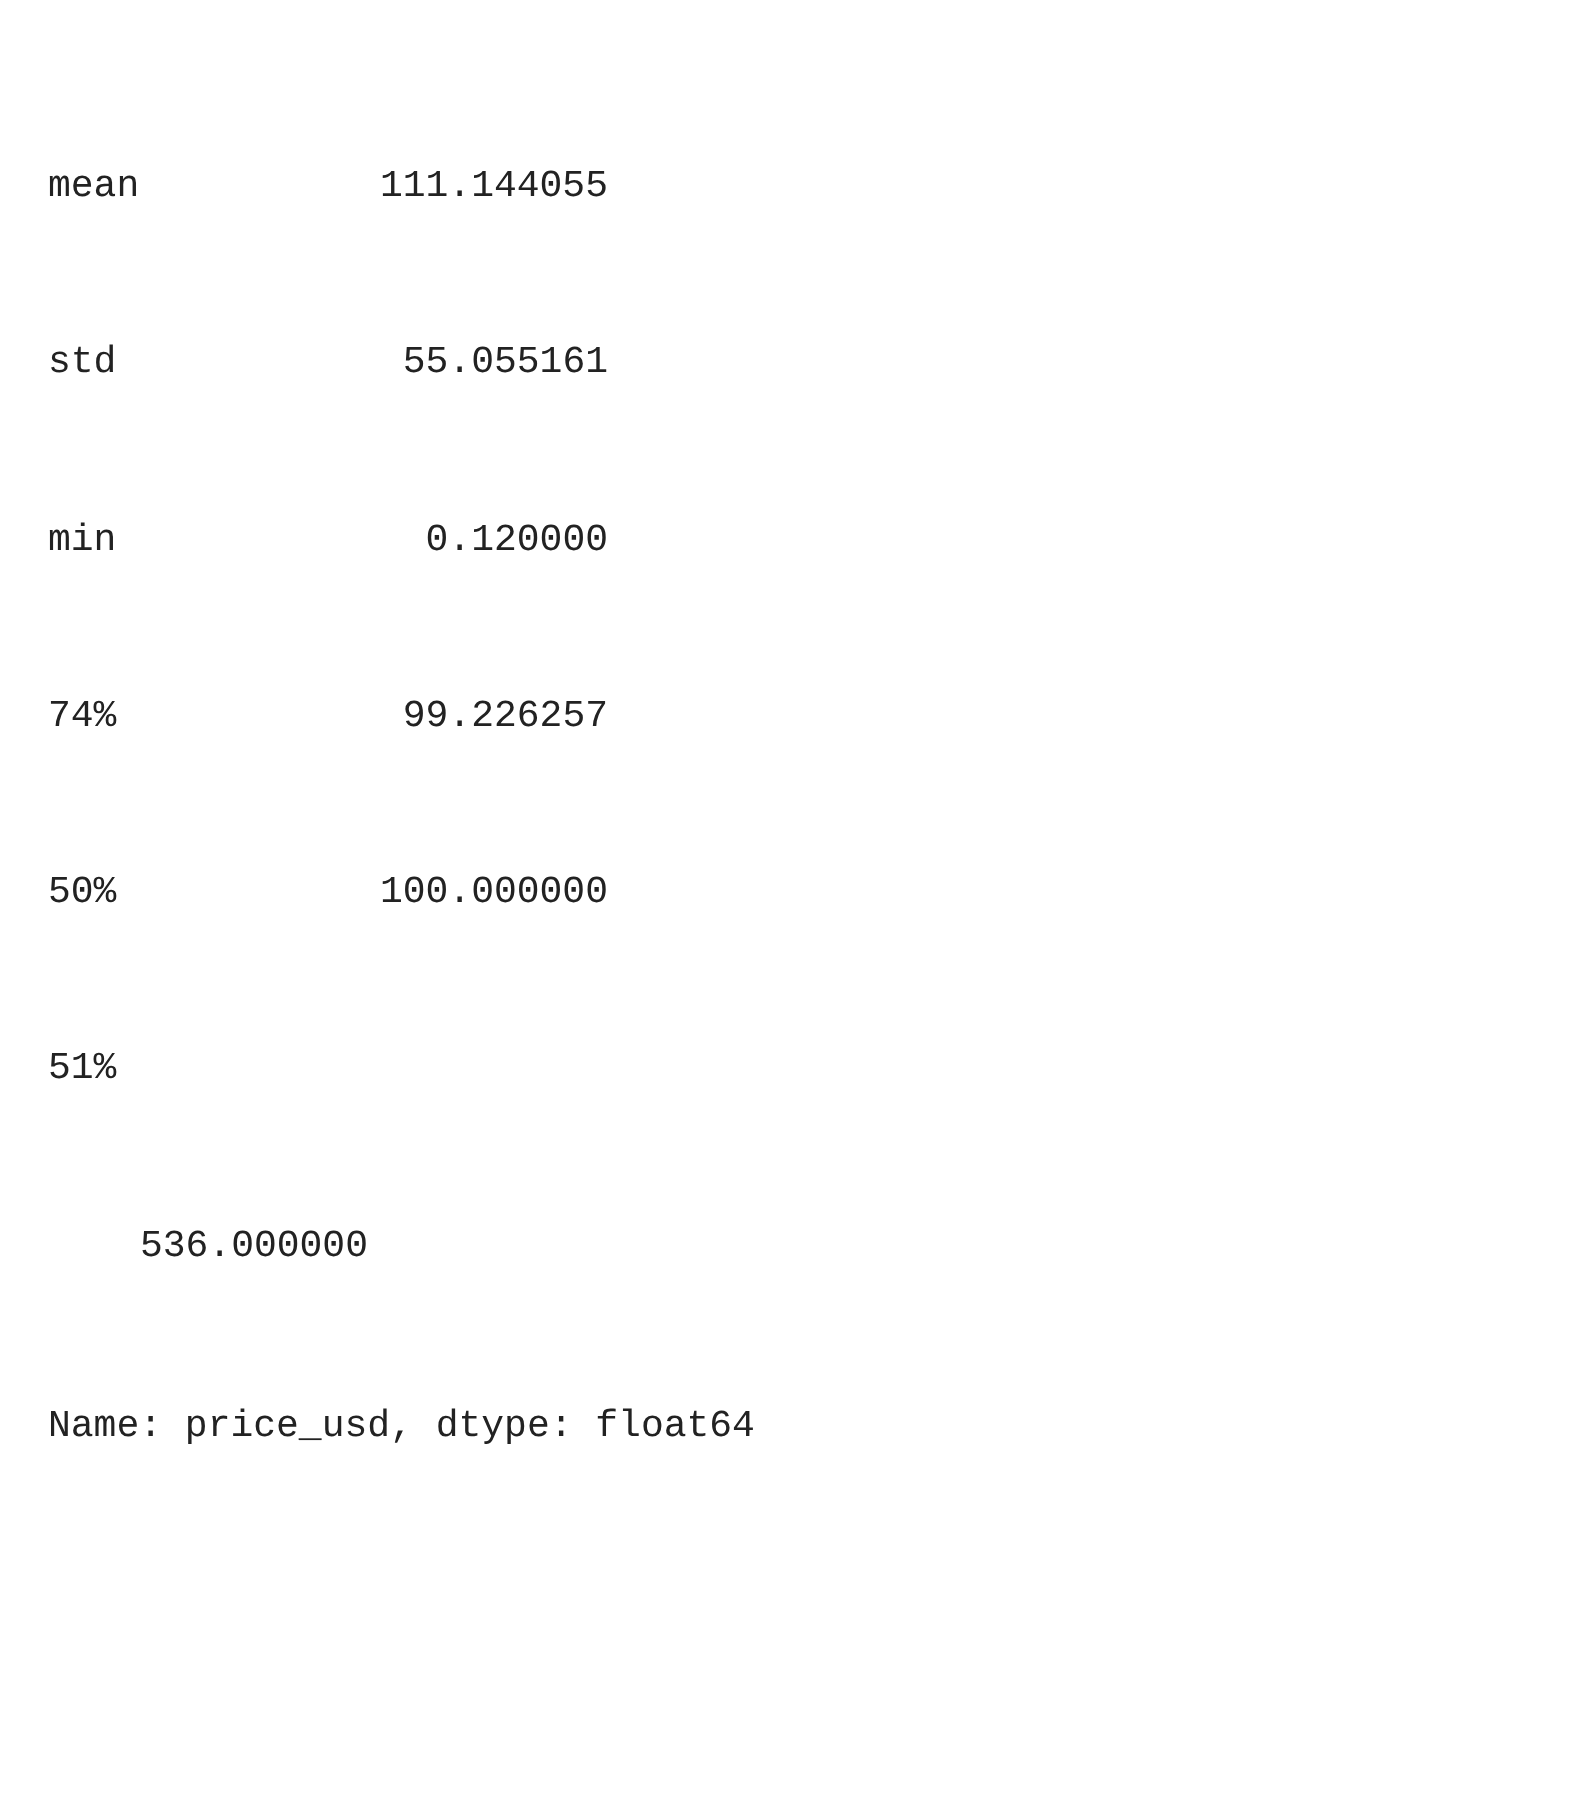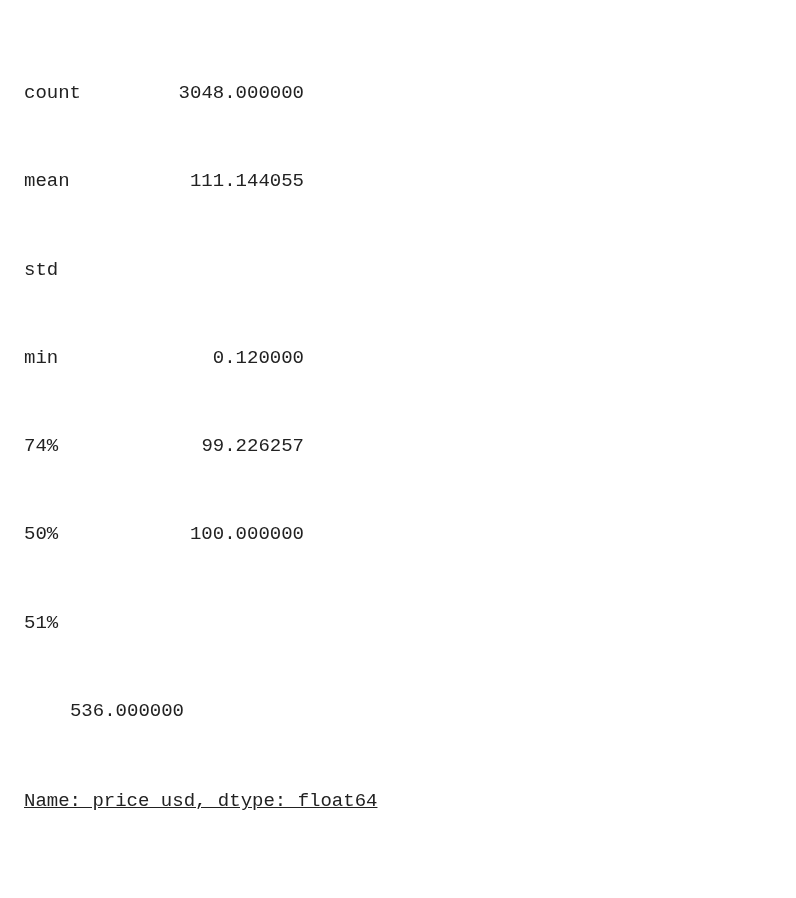--- a/index.html
+++ b/index.html
@@ -26,39 +26,35 @@
   .stats-label {
     width: 120px;
     text-align: left;
   }
   .stats-value {
     width: 160px;
     text-align: right;
   }
   .footer-line {
     margin-top: 2px;
-    text-decoration: underline;
   }
 </style>
 </head>
 <body>
 
 <div class="page">
 
   <div class="stats">
     <div class="stats-row">
-      <span class="stats-label">count</span>
-      <span class="stats-value">3048.000000</span>
-    </div>
-    <div class="stats-row">
       <span class="stats-label">mean</span>
       <span class="stats-value">111.144055</span>
     </div>
     <div class="stats-row">
       <span class="stats-label">std</span>
+      <span class="stats-value">55.055161</span>
     </div>
     <div class="stats-row">
       <span class="stats-label">min</span>
       <span class="stats-value">0.120000</span>
     </div>
     <div class="stats-row">
       <span class="stats-label">74%</span>
       <span class="stats-value">99.226257</span>
     </div>
     <div class="stats-row">

